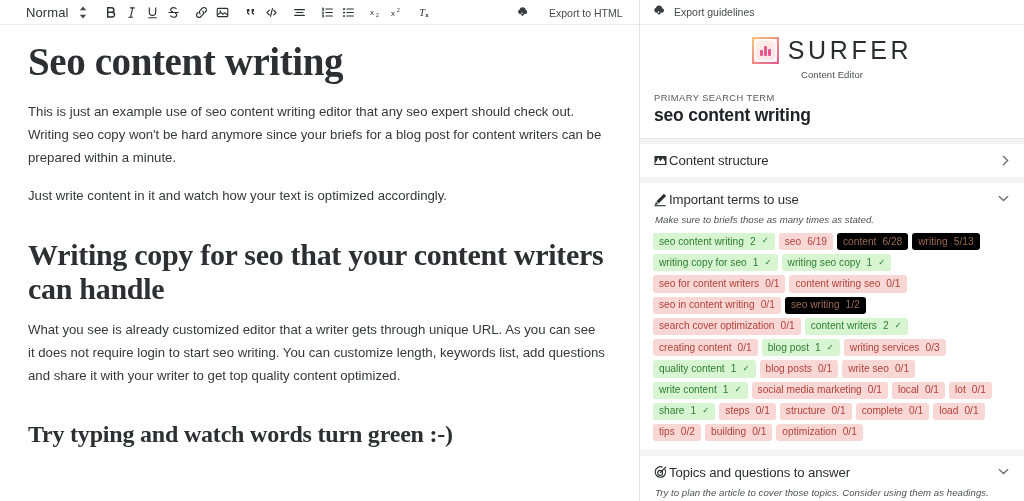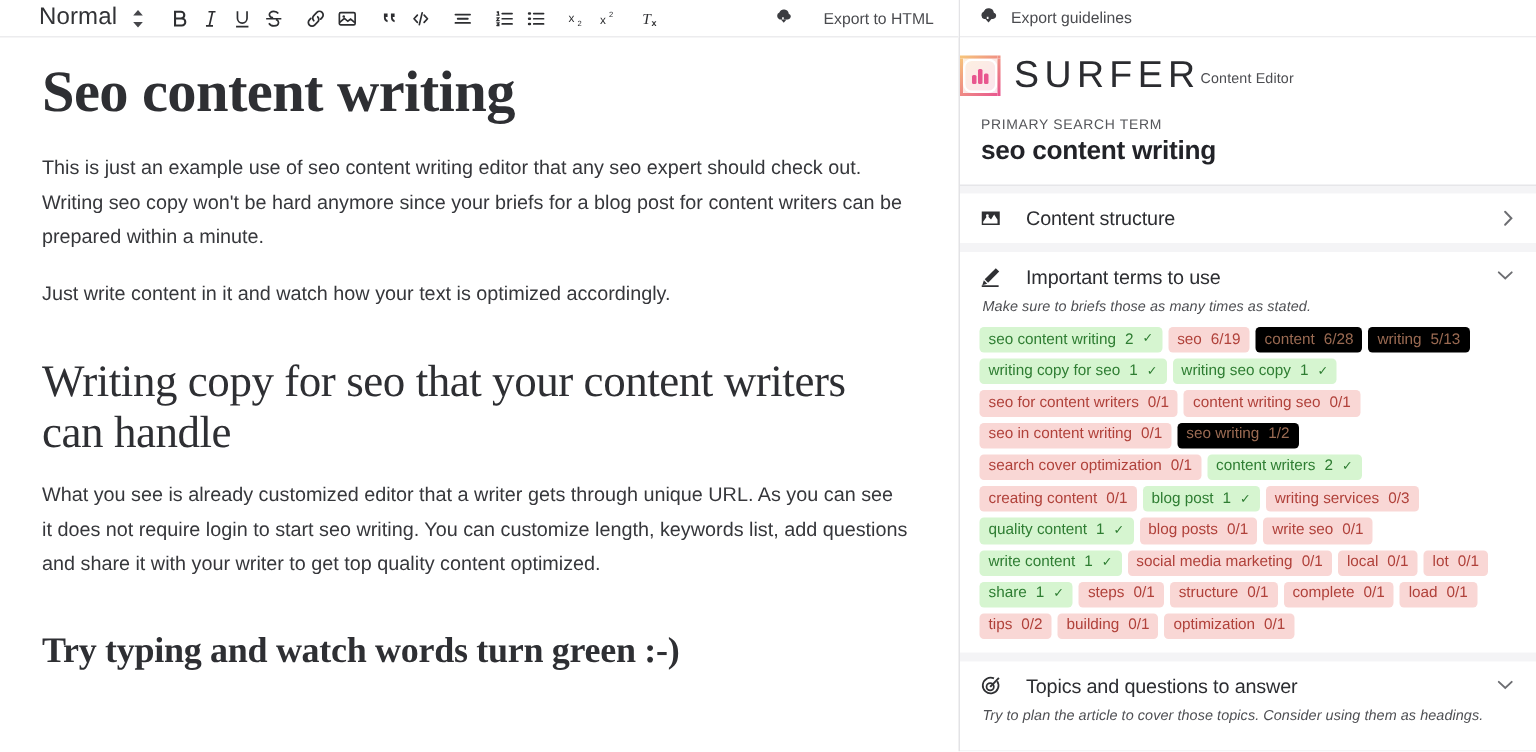--- a/index.html
+++ b/index.html
@@ -28,21 +28,21 @@
     border-bottom: 1px solid #ececee;
     background: #fff;
     padding-left: 26px;
     position: relative;
   }
   .tb-item {
     height: 25px; display: flex; align-items: center; justify-content: center;
     color: #2f3033; cursor: pointer; user-select: none;
   }
   .tb-style {
-    font-size: 16px; color: #323336; padding: 0 3px 0 0; letter-spacing: .1px;
+    font-size: 13px; color: #323336; padding: 0 3px 0 0; letter-spacing: .1px;
   }
   .tb-caret {
     font-size: 9px; line-height: 1; color: #45464a; width: 22px; text-align: center;
     letter-spacing: 0; margin-right: 6px;
   }
   .tb-btn {
     width: 21px; font-size: 12.5px; color: #2d2e31;
   }
   .tb-btn svg { display: block; }
   .tb-gap { width: 7px; }
@@ -56,21 +56,21 @@
     flex: 1; overflow: hidden;
     padding: 16px 34px 0 28px;
   }
   .doc h1 {
     font-family: "Liberation Serif", serif;
     font-size: 39px; font-weight: 700; color: #2e2f33;
     margin: 0 0 18px 0; line-height: 1.08; letter-spacing: -0.4px;
   }
   .doc h2 {
     font-family: "Liberation Serif", serif;
-    font-size: 30px; font-weight: 400; color: #2e2f33;
+    font-size: 30px; font-weight: 700; color: #2e2f33;
     margin: 30px 0 13px 0; line-height: 1.14; letter-spacing: -0.3px;
   }
   .doc h3 {
     font-family: "Liberation Serif", serif;
     font-size: 24px; font-weight: 700; color: #2e2f33;
     margin: 34px 0 10px 0; line-height: 1.15; letter-spacing: -0.2px;
   }
   .doc p {
     font-size: 13.2px; color: #36373b; line-height: 1.72;
     margin: 0 0 16px 0;
@@ -88,21 +88,21 @@
     background: #fff;
     display: flex; align-items: center; gap: 8px;
     padding-left: 12px;
     border-bottom: 1px solid #ececee;
     cursor: pointer;
   }
   .side-top-label { font-size: 10.5px; color: #4a4b4f; }
 
   .brand {
     background: #fff; padding: 11px 0 9px 0;
-    display: flex; flex-direction: row; align-items: center;
+    display: flex; flex-direction: column; align-items: center;
   }
   .brand-row { display: flex; align-items: center; gap: 9px; }
   .brand-mark {
     width: 27px; height: 27px; border-radius: 8px;
     border: 2px solid; border-image: linear-gradient(140deg,#f6c47a,#e8568f) 1;
     background: linear-gradient(140deg,#fdf0e0,#fbe3ee);
     position: relative; overflow: hidden;
     display: flex; align-items: flex-end; justify-content: center;
     padding-bottom: 6px; gap: 1.5px;
     box-shadow: inset 0 0 0 1.6px #fff;
@@ -131,21 +131,21 @@
 
   .side-scroll { flex: 1; overflow: hidden; padding: 5px 0 0 0; }
 
   .card {
     background: #fff; margin: 0 0 6px 0;
     padding: 9px 13px 9px 13px;
     position: relative;
   }
   .card + .card { margin-top: 6px; }
   .card-head {
-    display: flex; align-items: center; gap: 16px; cursor: pointer;
+    display: flex; align-items: center; gap: 1px; cursor: pointer;
   }
   .card-title { font-size: 13.2px; color: #2c2d31; letter-spacing: -.1px; }
   .card-chev {
     position: absolute; right: 14px; top: 10px;
     color: #6d6e72; font-size: 12px; line-height: 1;
   }
   .card-note {
     font-style: italic; font-size: 9.6px; color: #4e4f53;
     margin: 7px 0 8px 2px; letter-spacing: .05px;
   }

